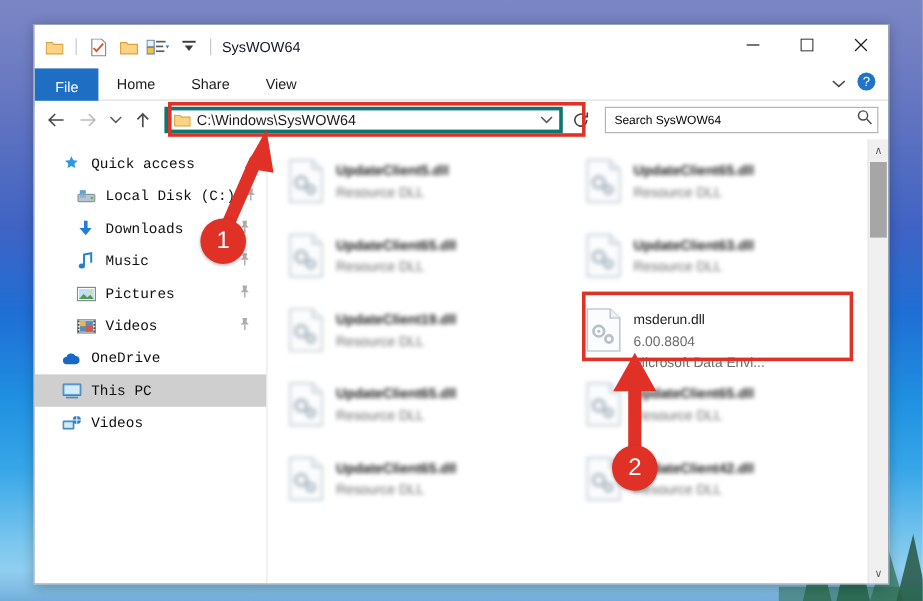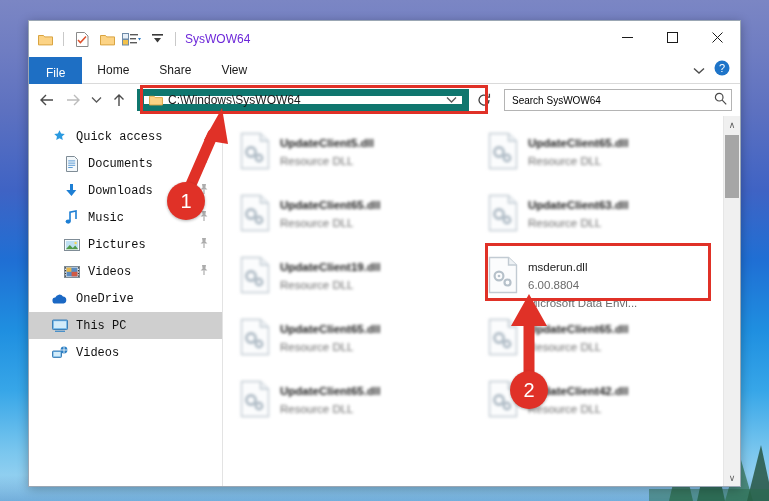--- a/index.html
+++ b/index.html
@@ -42,21 +42,21 @@
     background: #ffffff;
     padding-left: 6px;
   }
   .qat { display: flex; align-items: center; gap: 5px; }
   .qat-btn {
     width: 20px; height: 20px;
     display: flex; align-items: center; justify-content: center;
   }
   .sep { width: 1px; height: 14px; background: #c9c9c9; margin: 0 3px; }
   .win-title {
-    font-size: 12px; color: #6d28d9; margin-left: 6px;
+    font-size: 12px; color: #0f172a; margin-left: 6px;
     white-space: nowrap;
   }
   .win-ctrls { margin-left: auto; display: flex; height: 36px; }
   .win-ctrl {
     width: 45px; height: 32px;
     display: flex; align-items: center; justify-content: center;
   }
 
   
   .ribbon {
@@ -88,21 +88,21 @@
   }
   .navbtn {
     width: 24px; height: 24px;
     display: flex; align-items: center; justify-content: center;
     color: #4a4a4a;
   }
   .navbtn.dim { color: #bcbcbc; }
   .navbtn.sm { width: 18px; }
   .addressbar {
     flex: 1 1 auto; height: 22px; margin-left: 4px;
-    border: 7px solid #0f766e; background: #ffffff;
+    border: 3px solid #0f766e; background: #ffffff;
     display: flex; align-items: center; gap: 5px;
     padding: 0 2px 0 5px;
     position: relative;
   }
   .addr-path { font-size: 12px; color: #1b1b1b; flex: 1 1 auto; }
   .addr-caret { width: 18px; display:flex; align-items:center; justify-content:center; }
   .refresh {
     width: 22px; height: 22px; margin-left: 2px;
     border: 1px solid transparent;
     display: flex; align-items: center; justify-content: center;
@@ -350,42 +350,39 @@
 
       <div class="navitem">
         <span class="nicon">
           <svg width="15" height="15" viewBox="0 0 16 16">
               <path d="M8 1.2l1.7 3.6 3.9.4-2.9 2.7.8 3.9L8 9.9 4.5 11.8l.8-3.9L2.4 5.2l3.9-.4z" fill="#2b9ae0"></path>
             </svg>
         </span>
         <span class="ntext">Quick access</span>
       </div>
 
-
-
       <div class="navitem indent">
         <span class="nicon">
-          <svg width="14" height="16" viewBox="0 0 14 16">
-              <path d="M1.5 0.5h8L12.5 3.5v12h-11z" fill="#f3f8fb" stroke="#7f8c96"></path>
-              <g fill="#5b9bd5">
-                <rect x="3.2" y="4.4" width="7" height="1"></rect>
-                <rect x="3.2" y="6.6" width="7" height="1"></rect>
-                <rect x="3.2" y="8.8" width="7" height="1"></rect>
-                <rect x="3.2" y="11" width="4.5" height="1"></rect>
-              </g>
-            </svg>
-        </span>
-        <span class="ntext">Documents</span>
+          <svg width="16" height="14" viewBox="0 0 16 14">
+              <rect x="1" y="5" width="14" height="6" rx="1" fill="#b9c4cc" stroke="#8a98a3"></rect>
+              <rect x="2.5" y="1.5" width="5" height="3" fill="#5a9fd4"></rect>
+              <rect x="2.5" y="5.3" width="5" height="2.6" fill="#7db8e3"></rect>
+              <circle cx="12.6" cy="8" r="1" fill="#56b24a"></circle>
+            </svg>
+        </span>
+        <span class="ntext">Local Disk (C:)</span>
         <span class="pin">
           <svg width="10" height="12" viewBox="0 0 10 12">
               <path d="M3 1h4l-.6 3.4 2 2.1H1.6l2-2.1z" fill="#7a7a7a"></path>
               <path d="M5 6.5V11" stroke="#7a7a7a" stroke-width="1.2"></path>
             </svg>
         </span>
       </div>
+
+
 
       <div class="navitem indent">
         <span class="nicon">
           <svg width="15" height="15" viewBox="0 0 15 15">
               <path d="M6 1h3v6h3.3L7.5 13 2.2 7H6z" fill="#1e7fd4"></path>
             </svg>
         </span>
         <span class="ntext">Downloads</span>
         <span class="pin">
           <svg width="10" height="12" viewBox="0 0 10 12">

